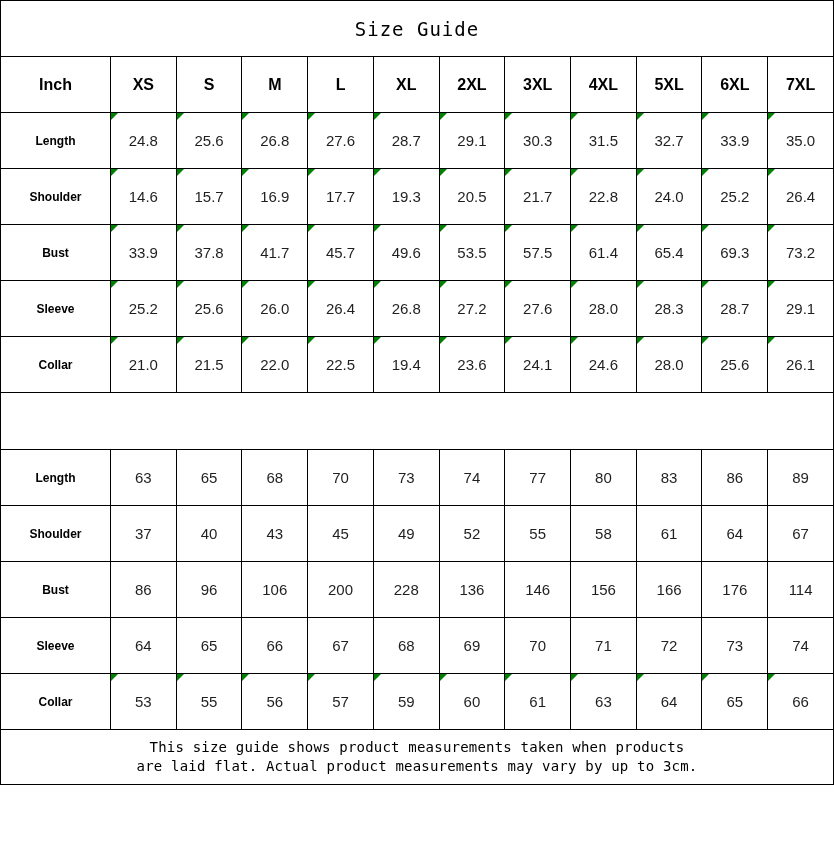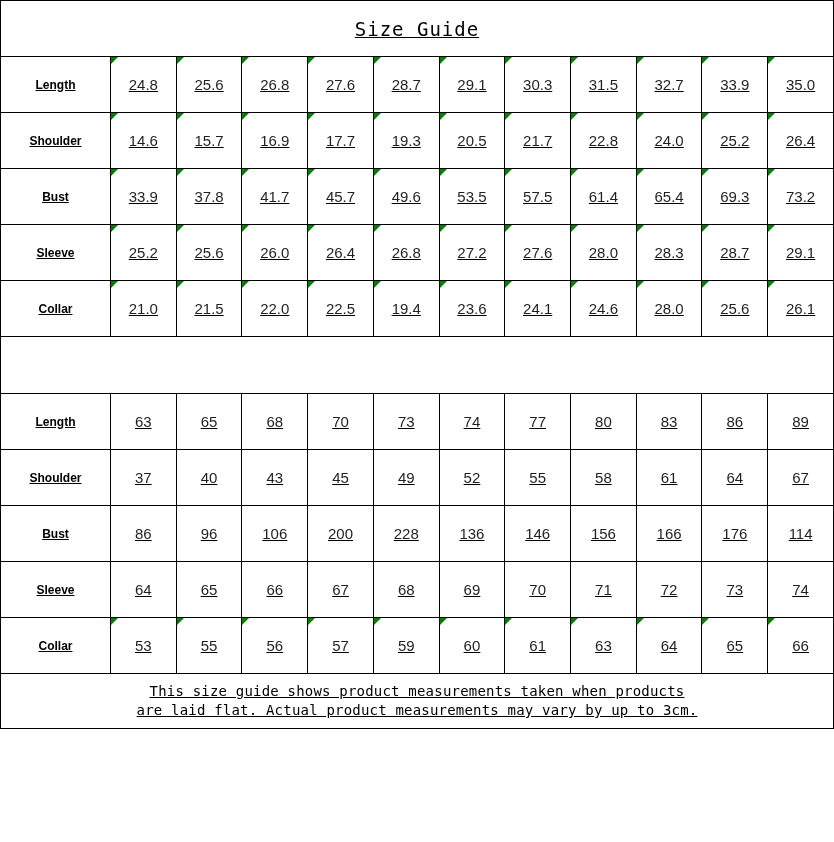--- a/index.html
+++ b/index.html
@@ -1,18 +1,18 @@
 <!DOCTYPE html>
 <html style="--marker-color: #008000; --border-color: #000000;"><head>
 <meta charset="utf-8">
 <style>
   :root { --marker-color: #008000; --border-color: #000000; }
   * { box-sizing: border-box; }
   html, body { margin: 0; padding: 0; background: #ffffff; }
-  .sheet { width: 768px; text-decoration: underline; }
+  .sheet { width: 768px; }
   table {
     border-collapse: collapse;
     table-layout: fixed;
     width: 834px;
     font-family: "Liberation Sans", sans-serif;
     color: #000;
   }
   td, th {
     border: 1px solid var(--border-color);
     padding: 0;
@@ -76,20 +76,34 @@
         <col>
     </colgroup>
 
     <tbody>
       <tr class="title-row">
         <td colspan="12">Size Guide</td>
       </tr>
     </tbody>
 
     <tbody id="inch-body">
+        <tr class="header-row">
+          <th>Inch</th>
+          <th>XS</th>
+          <th>S</th>
+          <th>M</th>
+          <th>L</th>
+          <th>XL</th>
+          <th>2XL</th>
+          <th>3XL</th>
+          <th>4XL</th>
+          <th>5XL</th>
+          <th>6XL</th>
+          <th>7XL</th>
+        </tr>
         <tr class="data-row">
           <th>Length</th>
           <td class="value"><span class="marker"></span><span>24.8</span></td>
           <td class="value"><span class="marker"></span><span>25.6</span></td>
           <td class="value"><span class="marker"></span><span>26.8</span></td>
           <td class="value"><span class="marker"></span><span>27.6</span></td>
           <td class="value"><span class="marker"></span><span>28.7</span></td>
           <td class="value"><span class="marker"></span><span>29.1</span></td>
           <td class="value"><span class="marker"></span><span>30.3</span></td>
           <td class="value"><span class="marker"></span><span>31.5</span></td>

